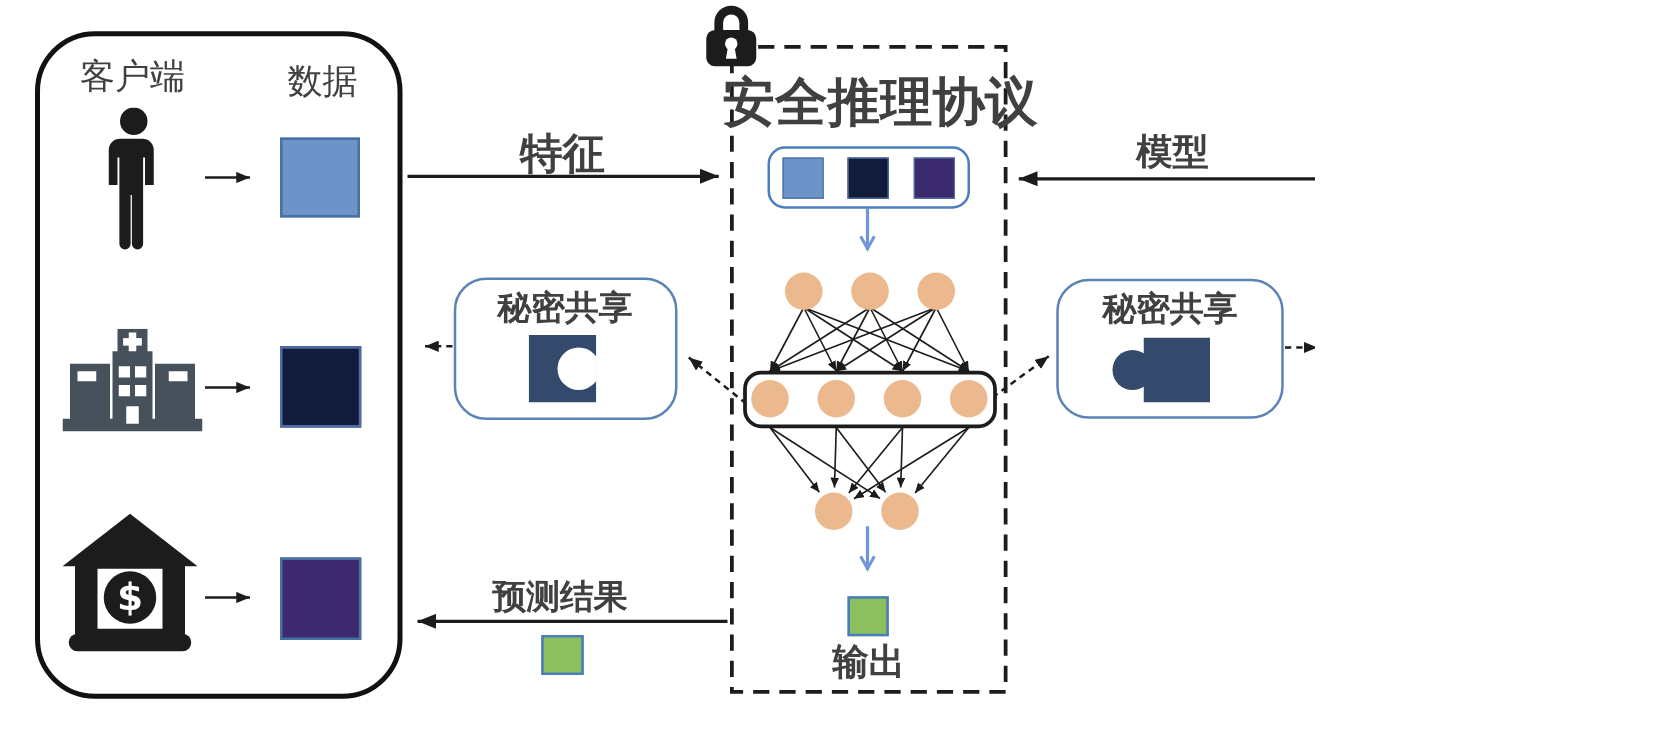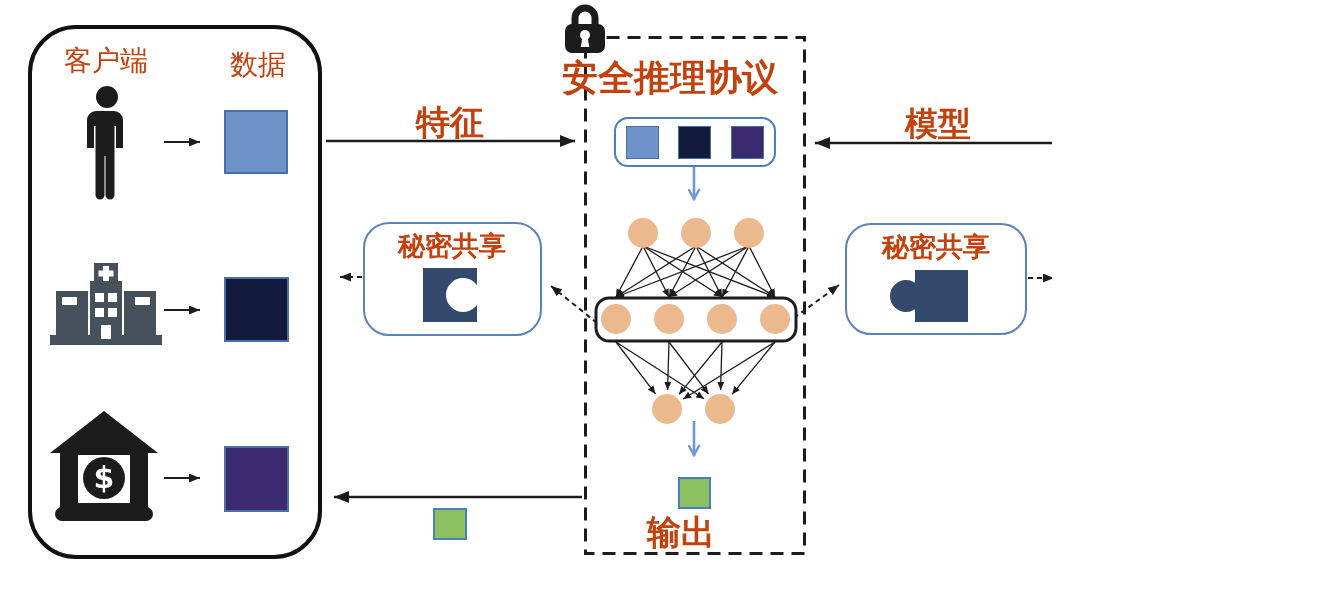--- a/index.html
+++ b/index.html
@@ -1,17 +1,17 @@
 <!DOCTYPE html>
 <html><head>
 <meta charset="utf-8">
 <style>
   html,body{margin:0;padding:0;background:#ffffff;}
   .stage{position:relative;width:1052px;height:592px;background:#fff;overflow:hidden;
-         font-family:"DejaVu Serif","Liberation Serif",serif;color:#c2410c;}
+         font-family:"DejaVu Serif","Liberation Serif",serif;color:#404040;}
   .abs{position:absolute;}
   .panel{position:absolute;border:4px solid #111;border-radius:48px;background:transparent;}
   .panel.right{border-width:5px;border-radius:56px;}
   .hdr{position:absolute;font-size:28px;font-weight:400;white-space:nowrap;transform:translateX(-50%);}
   .lbl-bold{position:absolute;font-weight:700;white-space:nowrap;transform:translateX(-50%);}
   .sq{position:absolute;border:2px solid #4a6fa5;box-sizing:border-box;}
   .sq.blue{background:#6d93c8;}
   .sq.navy{background:#131b3d;}
   .sq.purple{background:#3b2a6e;}
   .sq.green{background:#8cc05f;border-color:#4a7ebf;}
@@ -168,33 +168,34 @@
     <circle cx="54" cy="67" r="21" fill="#1c1c1c"></circle>
     <text x="54" y="77" text-anchor="middle" font-family="DejaVu Sans, sans-serif" font-size="30" font-weight="bold" fill="#ffffff">$</text>
     <rect x="5" y="96" width="98" height="14" rx="7" fill="#1c1c1c"></rect>
   </svg>
 
   <div class="sq blue" style="left:224px;top:110px;width:64px;height:64px;"></div>
   <div class="sq navy" style="left:224px;top:277px;width:65px;height:65px;"></div>
   <div class="sq purple" style="left:224px;top:446px;width:65px;height:66px;"></div>
 
   <div class="lbl-bold" style="left:450px;top:100px;font-size:34px;">特征</div>
-  <div class="lbl-bold" style="left:938px;top:102px;font-size:33px;font-family:Liberation Mono, monospace;">模型</div>
+  <div class="lbl-bold" style="left:938px;top:102px;font-size:29px;font-family:Liberation Mono, monospace;">模型</div>
+  <div class="lbl-bold" style="left:448px;top:459px;font-size:27px;">预测结果</div>
   <div class="sq green" style="left:433px;top:508px;width:34px;height:32px;"></div>
 
-  <div class="lbl-bold" style="left:670px;top:54px;font-size:36px;text-align:center;">安全推理协议</div>
+  <div class="lbl-bold" style="left:704px;top:54px;font-size:42px;text-align:center;">安全推理协议</div>
 
   <div class="strip" style="left:614px;top:117px;width:158px;height:46px;">
     <div class="sq blue" style="left:10px;top:7px;width:33px;height:33px;"></div>
     <div class="sq navy" style="left:62px;top:7px;width:33px;height:33px;"></div>
     <div class="sq purple" style="left:115px;top:7px;width:33px;height:33px;"></div>
   </div>
 
   <div class="sq green" style="left:678px;top:477px;width:33px;height:32px;"></div>
-  <div class="lbl-bold" style="left:681px;top:510px;font-size:34px;">输出</div>
+  <div class="lbl-bold" style="left:695px;top:510px;font-size:29px;">输出</div>
 
   <div class="sharebox" style="left:363px;top:222px;width:175px;height:110px;"></div>
   <div class="lbl-bold" style="left:452px;top:228px;font-size:27px;">秘密共享</div>
   <svg class="abs" style="left:423px;top:268px;" width="54" height="54" viewBox="0 0 54 54">
     <rect x="0" y="0" width="54" height="54" fill="#344a6d"></rect>
     <circle cx="40" cy="27" r="17" fill="#ffffff"></circle>
   </svg>
 
   <div class="sharebox" style="left:845px;top:223px;width:178px;height:108px;"></div>
   <div class="lbl-bold" style="left:936px;top:229px;font-size:27px;">秘密共享</div>

